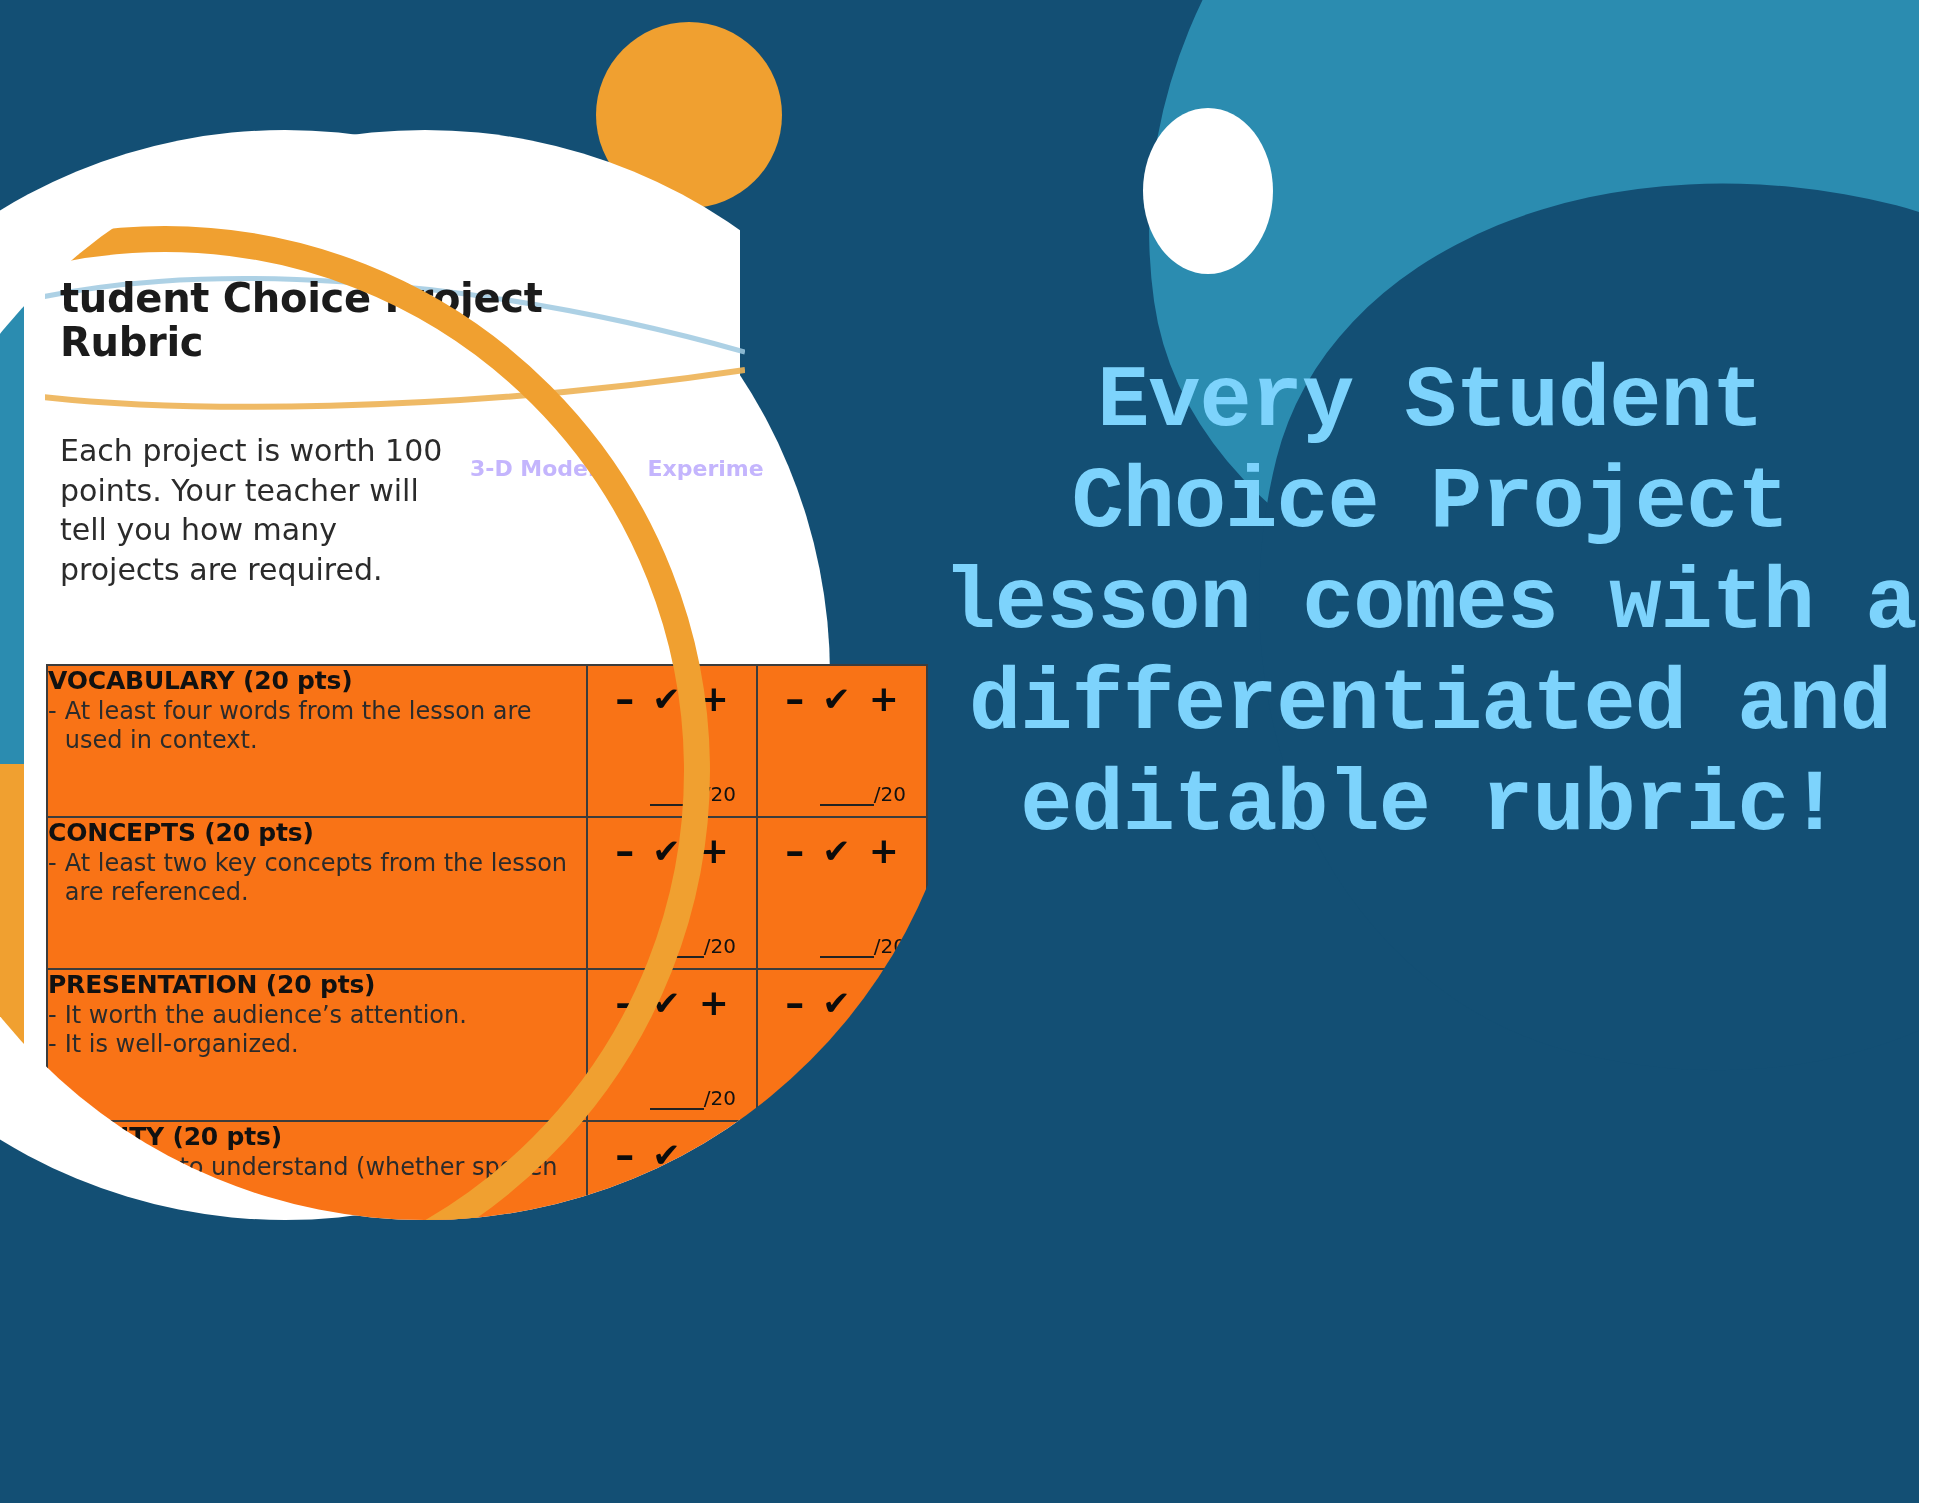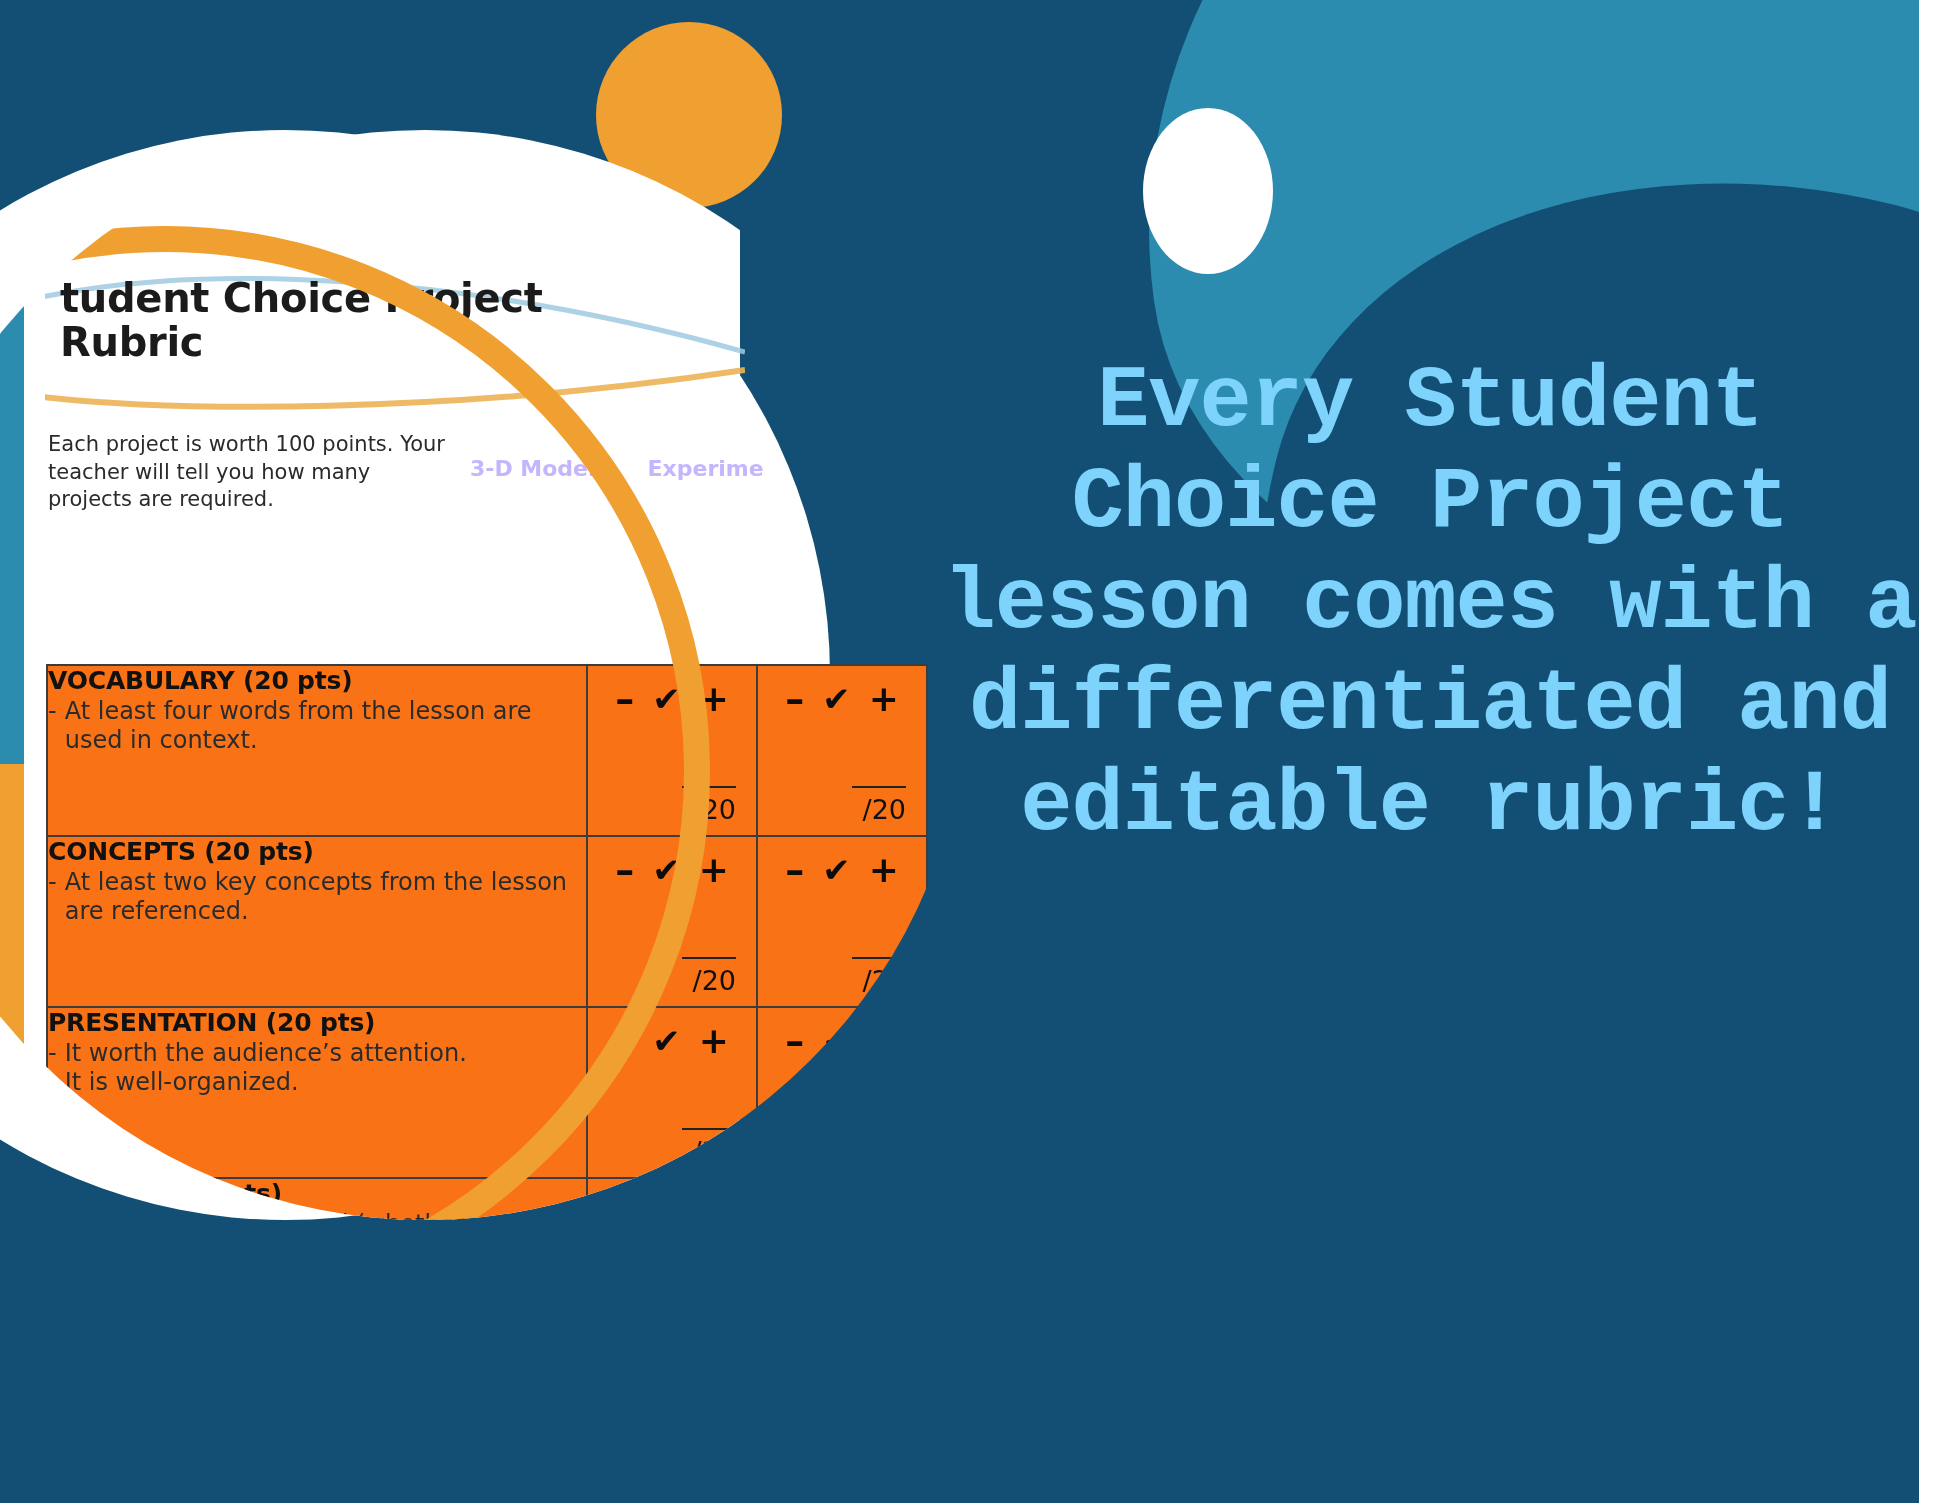--- a/index.html
+++ b/index.html
@@ -100,24 +100,24 @@
   .doc-title {
     font-family: "DejaVu Sans", sans-serif;
     font-weight: bold;
     font-size: 40px;
     line-height: 1.1;
     letter-spacing: -0.3px;
     white-space: pre-line;
   }
   .doc-intro {
     position: absolute;
-    left: 168px; top: 335px;
+    left: 180px; top: 335px;
     width: 400px;
     font-family: "DejaVu Sans", sans-serif;
-    font-size: 21px;
+    font-size: 30px;
     line-height: 1.32;
     color: #2b2b2b;
   }
   .col-headers {
     position: absolute;
     left: 590px; top: 360px;
     width: 420px;
     display: flex;
     gap: 52px;
     font-family: "DejaVu Sans", sans-serif;
@@ -186,26 +186,24 @@
   .mark { display: inline-block; }
   .mark-minus { font-size: 38px; }
   .mark-check { font-size: 34px; }
   .mark-plus  { font-size: 36px; }
 
   .score-line {
     margin-top: 48px;
     display: flex;
     justify-content: flex-end;
     align-items: flex-end;
-    gap: 6px;
     padding-right: 10px;
     font-family: "DejaVu Sans", sans-serif;
-    font-size: 27px;
+    font-size: 20px;
     color: #111;
-    flex-direction: column;
   }
   .blank {
     display: inline-block;
     width: 54px;
     border-bottom: 2px solid #222;
     height: 22px;
   }
 
   
   .ring {

